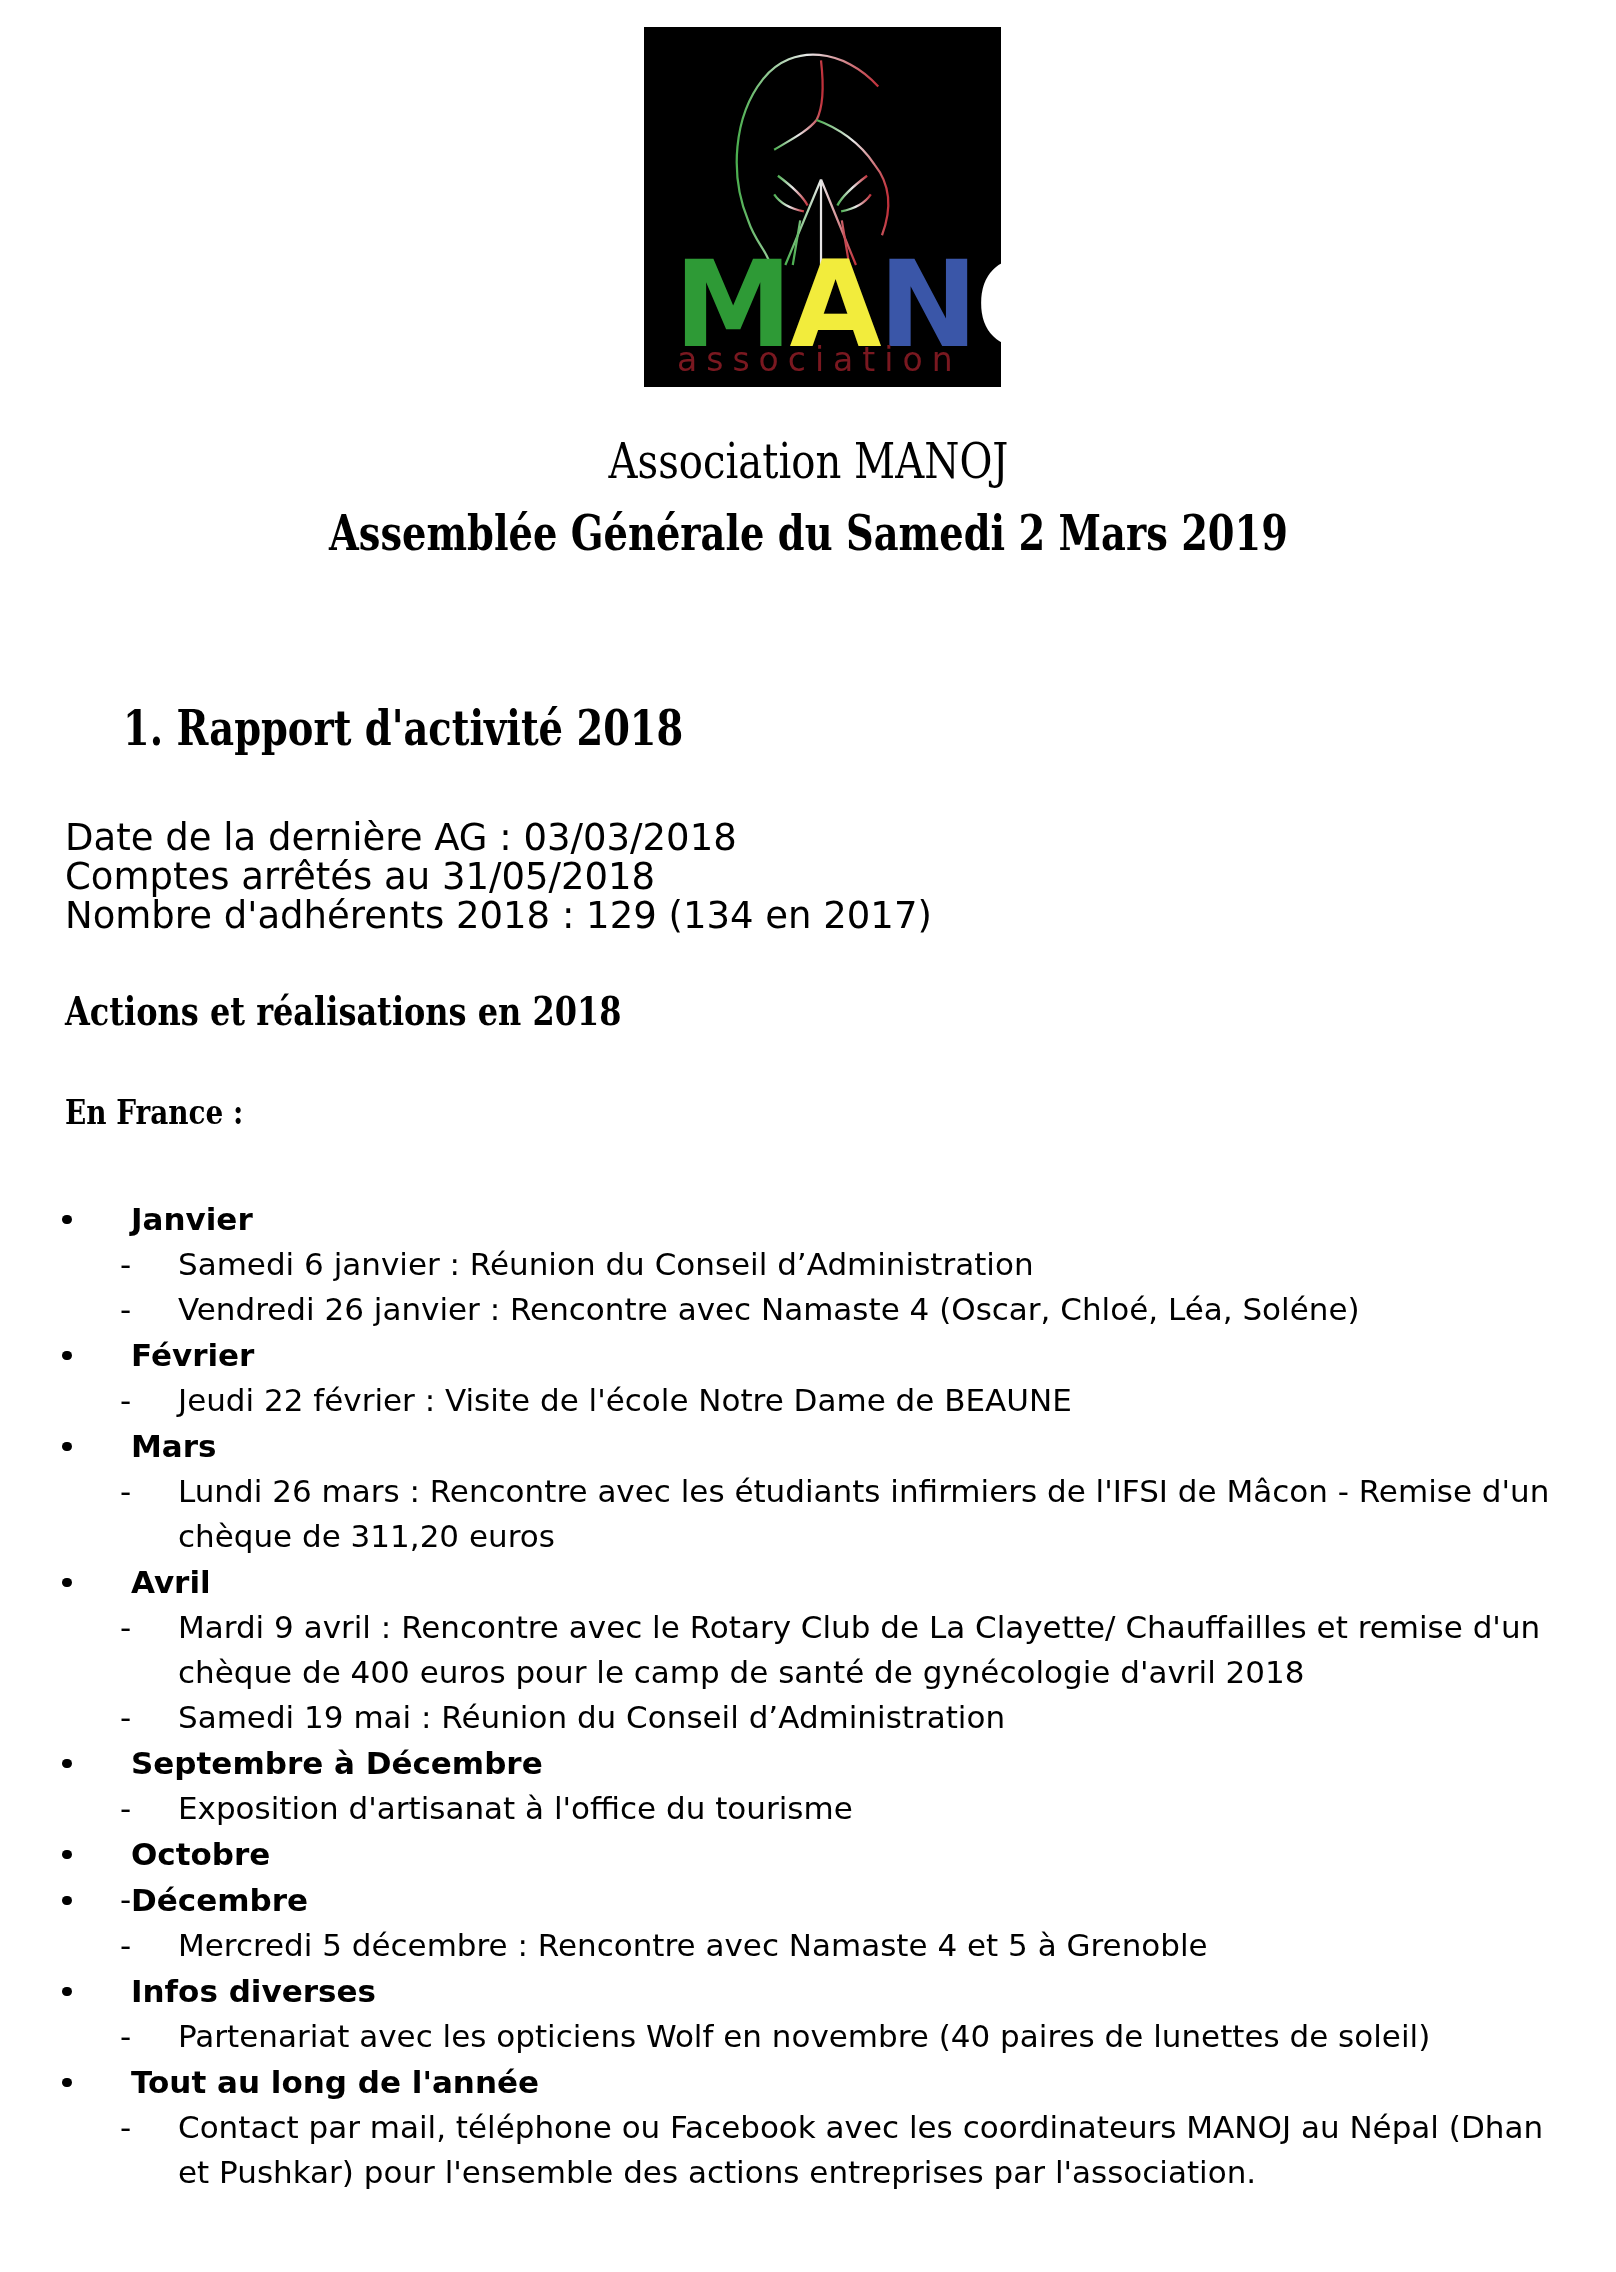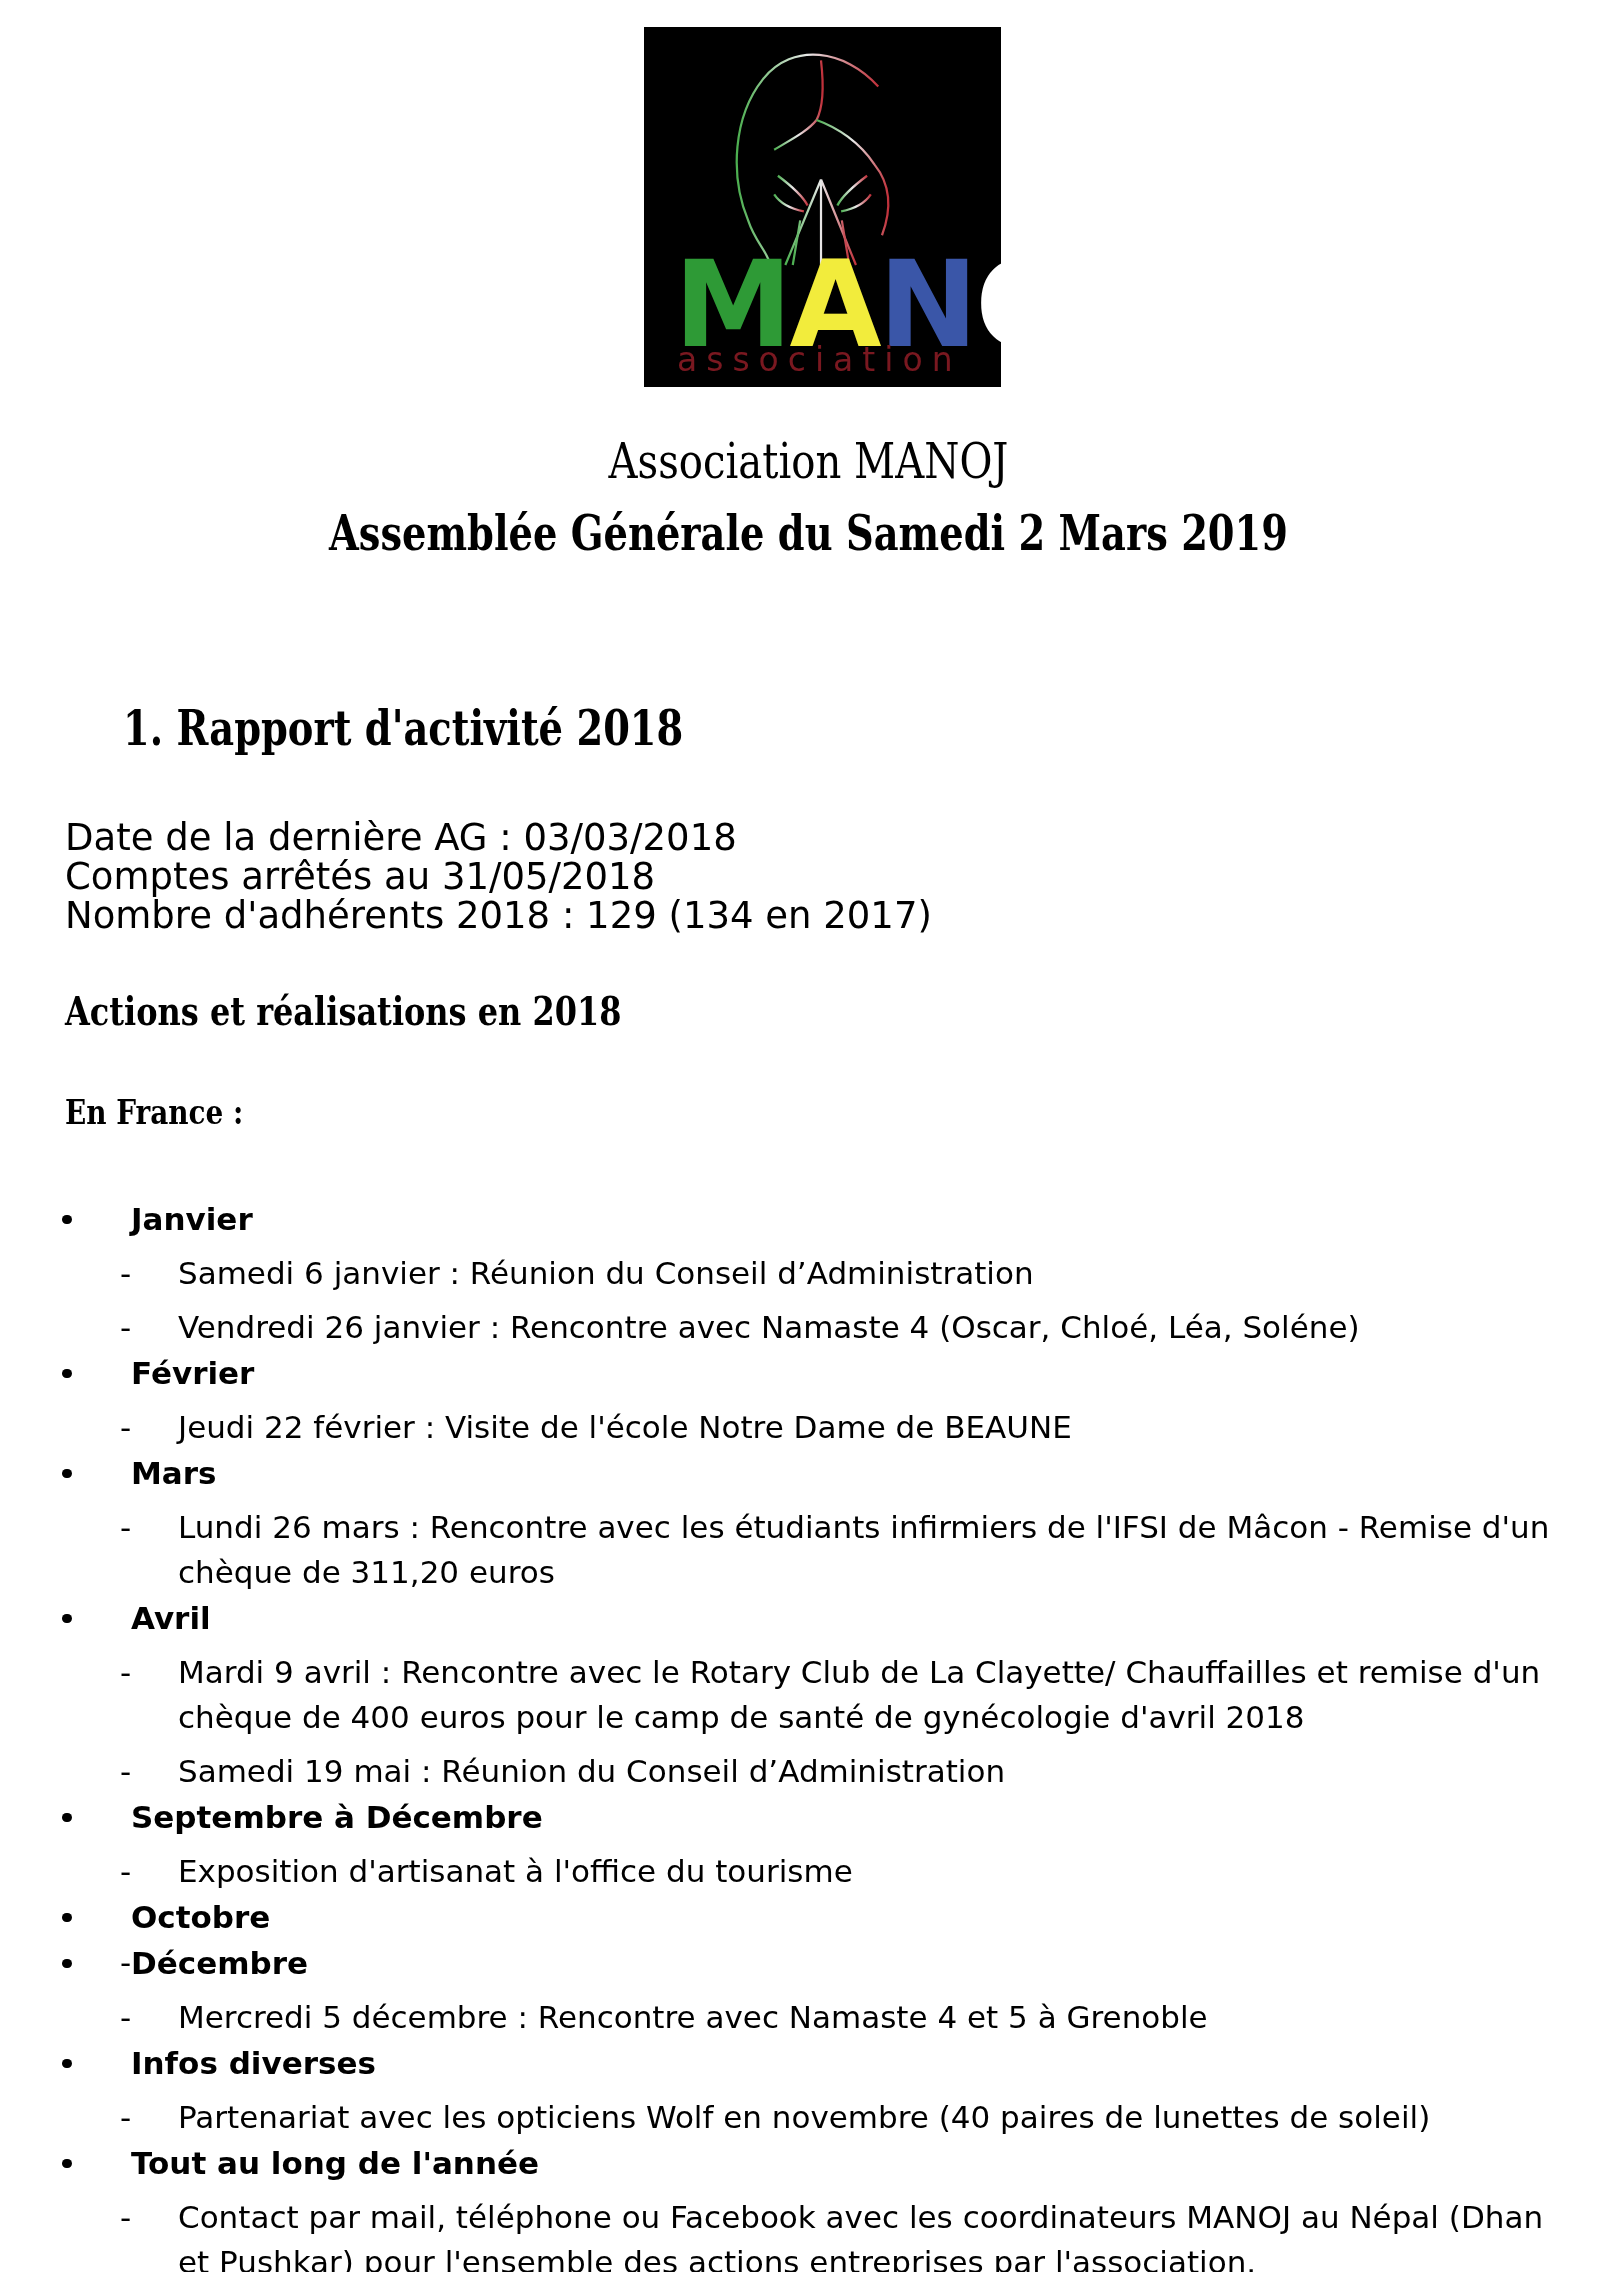--- a/index.html
+++ b/index.html
@@ -47,21 +47,21 @@
     transform: scaleX(0.82); transform-origin: left center;
   }
   .list { position: absolute; left: 0; top: 1196px; width: 1617px;
     font-family: "DejaVu Sans", sans-serif; font-size: 31px; }
   .group { position: relative; }
   .month { position: relative; height: 46px; line-height: 46px; font-weight: bold; padding-left: 8px; }
   .bullet { position: absolute; left: 62px; top: 18.6px; width: 9.7px; height: 9.7px; border-radius: 50%; background: #000; }
   .month-label { position: absolute; left: 131px; white-space: nowrap; }
   .item { position: relative; padding-left: 178px; padding-right: 45px; line-height: 45px; }
   .dash { position: absolute; left: 120px; top: 0; }
-  .item-text { display: block; margin-top: 9px; }
+  .item-text { display: block; }
 </style>
 </head>
 <body>
 
 <div class="logo">
   <svg width="357" height="360" viewBox="0 0 480 484">
     <defs>
       <linearGradient id="lg" x1="0" y1="0" x2="1" y2="0">
         <stop offset="0" stop-color="#4caf50"></stop>
         <stop offset="0.5" stop-color="#e8e8e8"></stop>

